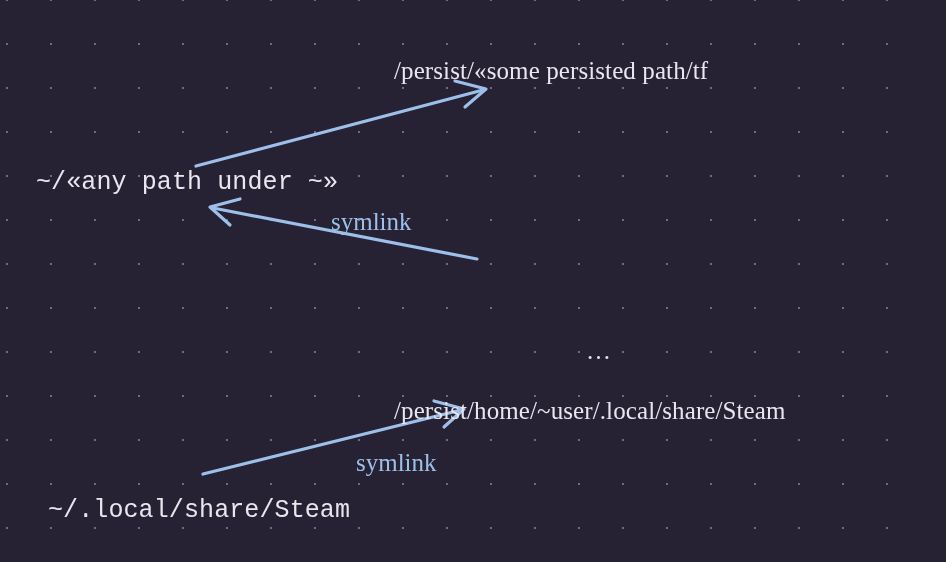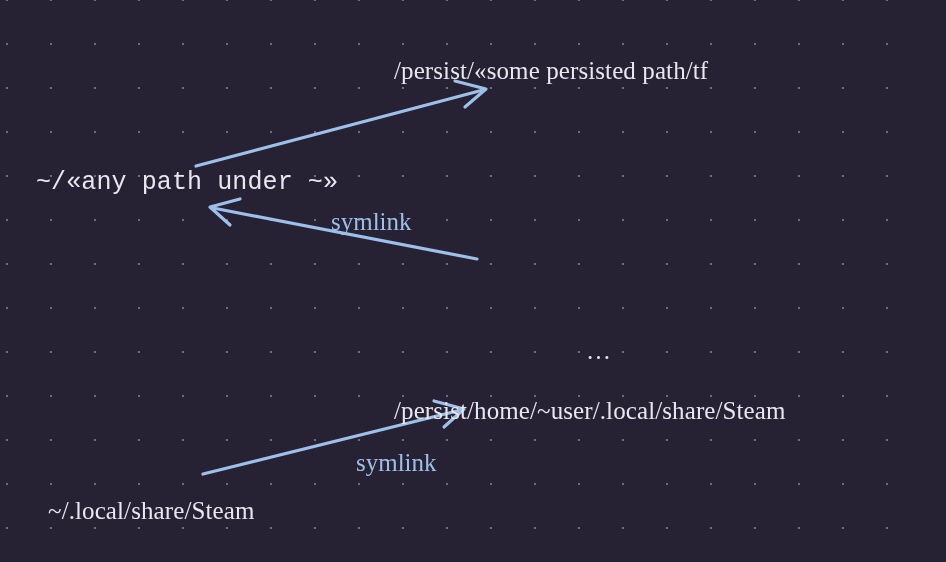--- a/index.html
+++ b/index.html
@@ -97,15 +97,15 @@
 
   <div class="edge-label" style="left:331px; top:209px;">symlink</div>
 
 
   <div class="ellipsis" style="left:586px; top:338px;">…</div>
 
   <div class="node" style="left:394px; top:374px;margin-top:24px;">/persist/home/~user/.local/share/Steam</div>
 
   <div class="edge-label" style="left:356px; top:450px;">symlink</div>
 
-  <div class="node" style="left:48px; top:498px;">~/.local/share/Steam</div>
+  <div class="node" style="left:48px; top:498px;font-family:Liberation Mono, monospace;">~/.local/share/Steam</div>
 
 </div>
 
 </body></html>

